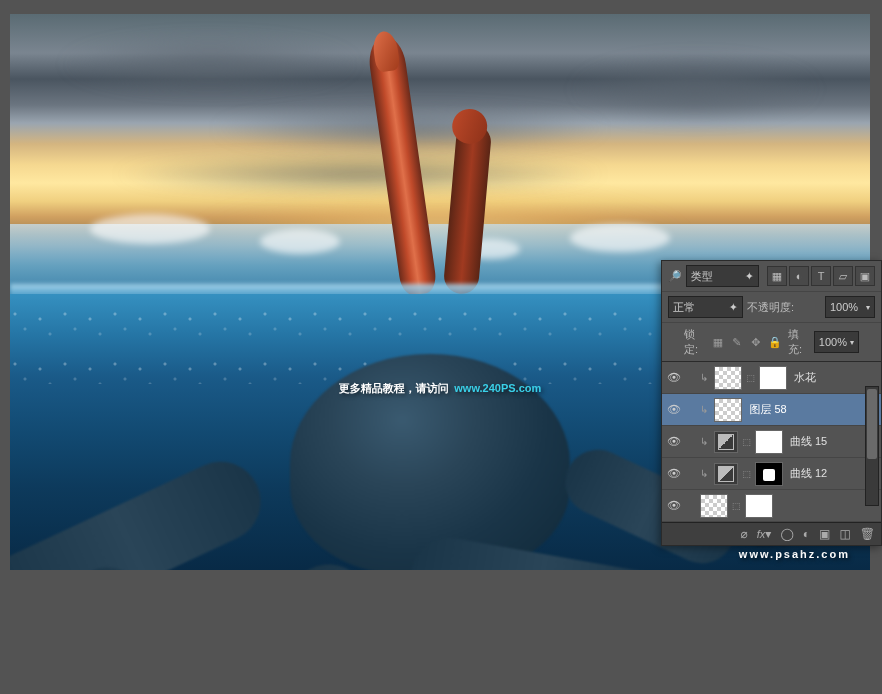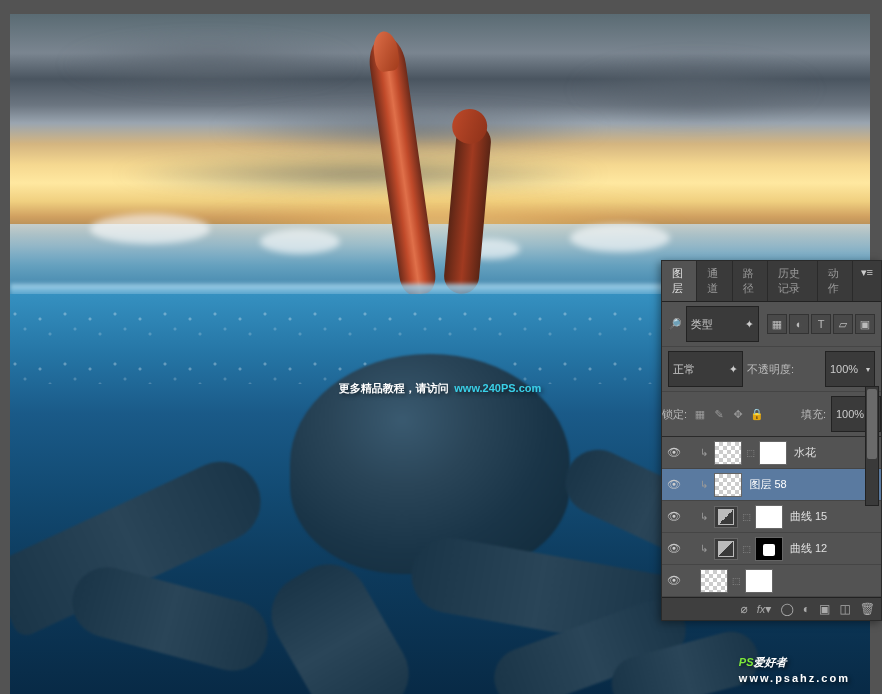--- a/index.html
+++ b/index.html
@@ -1,17 +1,17 @@
 <!DOCTYPE html>
 <html><head>
 <meta charset="utf-8">
 <style>
 *{margin:0;padding:0;box-sizing:border-box;font-family:"Microsoft YaHei",sans-serif;font-size:11px}
 body{background:#535353;width:882px;height:694px;overflow:hidden;position:relative}
-.canvas{position:absolute;left:10px;top:14px;width:860px;height:680px;background:#6d28d9;overflow:hidden}
+.canvas{position:absolute;left:10px;top:14px;width:860px;height:556px;background:#6d28d9;overflow:hidden}
 .sky{position:absolute;top:0;left:0;right:0;height:260px;background:linear-gradient(180deg,#5a6b73 0%,#7a8590 15%,#4a5560 25%,#6b7580 35%,#9aa5b0 42%,#d4b580 50%,#f5d890 58%,#ffe8a0 65%,#f0d080 72%,#d0a060 78%,#a08050 85%,#6a7a88 95%)}
 .cloud{position:absolute;background:radial-gradient(ellipse,rgba(90,100,110,0.7) 0%,transparent 70%);filter:blur(8px)}
 .c1{top:20px;left:50px;width:300px;height:60px}
 .c2{top:90px;left:200px;width:400px;height:50px}
 .c3{top:40px;right:50px;width:250px;height:70px}
 .c4{top:140px;left:100px;width:500px;height:40px;background:radial-gradient(ellipse,rgba(60,70,80,0.6) 0%,transparent 70%)}
 .glow{position:absolute;top:180px;left:50%;transform:translateX(-50%);width:500px;height:120px;background:radial-gradient(ellipse,rgba(255,240,180,0.8) 0%,rgba(255,200,100,0.4) 40%,transparent 70%);filter:blur(15px)}
 .surface{position:absolute;top:210px;left:0;right:0;height:70px;background:linear-gradient(180deg,rgba(200,220,230,0.8) 0%,rgba(150,190,210,0.9) 30%,rgba(100,160,190,1) 60%,rgba(60,130,170,1) 100%)}
 .wave{position:absolute;background:rgba(255,255,255,0.6);border-radius:50%;filter:blur(3px)}
 .w1{top:200px;left:80px;width:120px;height:30px}
@@ -40,26 +40,26 @@
 .watermark-logo{position:absolute;bottom:10px;right:20px;font-size:22px;font-weight:bold;font-style:italic;color:#fff;text-shadow:2px 2px 4px rgba(0,0,0,0.6)}
 .watermark-logo .ps{color:#7de83a}
 .watermark-logo .sub{font-size:11px;display:block;font-style:normal;letter-spacing:2px}
 
 .panel{position:absolute;top:260px;right:0;width:221px;background:#535353;color:#ccc;box-shadow:-2px 2px 8px rgba(0,0,0,0.4);border:1px solid #2a2a2a}
 .tabs{display:flex;background:#3a3a3a;border-bottom:1px solid #222}
 .tab{padding:5px 10px;cursor:pointer;color:#999;border-right:1px solid #2a2a2a}
 .tab.active{background:#535353;color:#e0e0e0}
 .tab-menu{margin-left:auto;padding:5px 8px;cursor:pointer}
 .row{display:flex;align-items:center;padding:4px 6px;gap:4px;border-bottom:1px solid #454545}
-.dd{background:#3a3a3a;border:1px solid #222;color:#ccc;padding:2px 4px;display:flex;align-items:center;gap:3px;height:36px}
+.dd{background:#3a3a3a;border:1px solid #222;color:#ccc;padding:2px 4px;display:flex;align-items:center;gap:3px;height:22px}
 .dd.type{flex:1}
 .icon-btn{width:20px;height:20px;display:flex;align-items:center;justify-content:center;background:#494949;border:1px solid #333;color:#bbb;cursor:pointer}
 .filter-icons{display:flex;gap:2px;margin-left:4px}
 .lbl{color:#bbb}
-.lock-row{padding:4px 0;display:flex;align-items:center;gap:5px;border-bottom:1px solid #2a2a2a}
+.lock-row{padding:4px 22px;display:flex;align-items:center;gap:5px;border-bottom:1px solid #2a2a2a}
 .lock-icons{display:flex;gap:3px}
 .lock-icon{width:16px;height:16px;display:flex;align-items:center;justify-content:center;color:#999}
 
 .layers{max-height:165px;overflow:hidden}
 .layer{display:flex;align-items:center;padding:3px 4px;border-bottom:1px solid #454545;gap:4px;min-height:32px}
 .layer.selected{background:#5a7aa0}
 .vis{width:16px;height:16px;display:flex;align-items:center;justify-content:center;color:#ccc;cursor:pointer}
 .thumb{width:28px;height:24px;border:1px solid #666;background:#888;flex-shrink:0}
 .thumb.trans{background:repeating-conic-gradient(#ccc 0 25%,#fff 0 50%) 0 0/8px 8px}
 .thumb.mask-w{background:#fff}
@@ -112,28 +112,20 @@
     <span>更多精品教程，请访问</span>
     <span class="watermark-url">www.240PS.com</span>
   </div>
   <div class="watermark-logo">
     <span class="ps">PS</span><span>爱好者</span>
     <span class="sub">www.psahz.com</span>
   </div>
 </div>
 
 <div class="panel">
-  <div class="tabs">
-    <div class="tab active">图层</div>
-    <div class="tab">通道</div>
-    <div class="tab">路径</div>
-    <div class="tab">历史记录</div>
-    <div class="tab">动作</div>
-    <div class="tab-menu">▾≡</div>
-  </div>
 
   <div class="row">
     <span>🔎</span>
     <div class="dd type">
       <span>类型</span>
         <span style="margin-left:auto">✦</span>
     </div>
     <div class="filter-icons">
       <div class="icon-btn">▦</div>
       <div class="icon-btn">◐</div>

